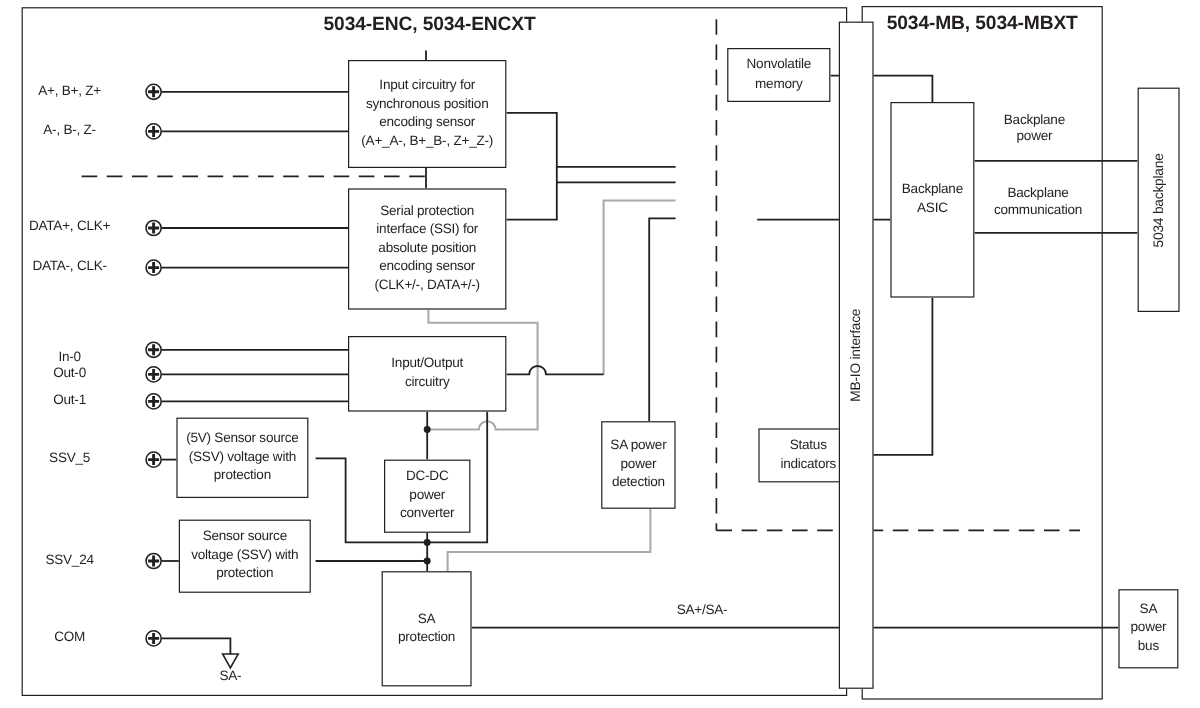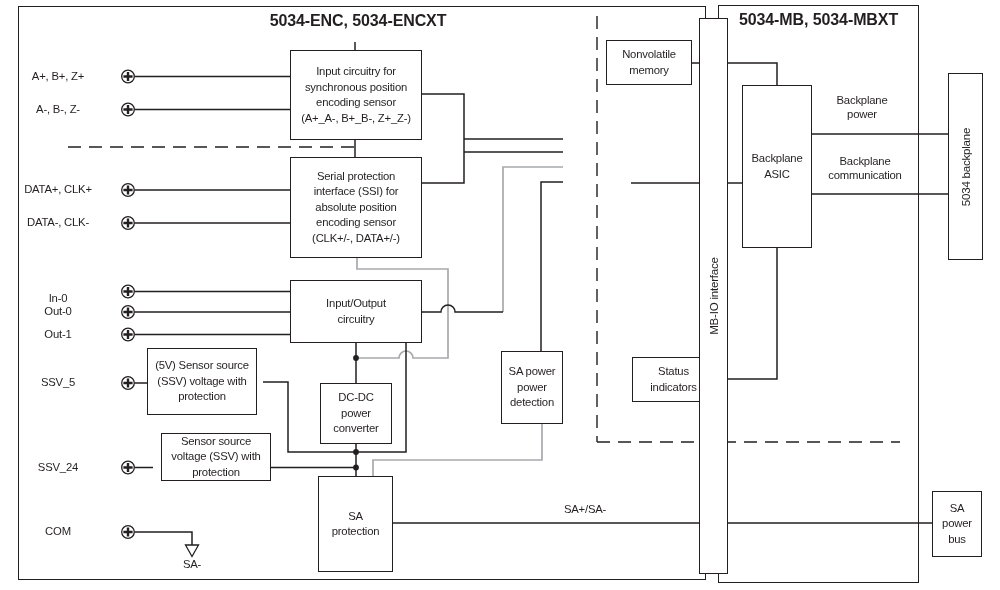--- a/index.html
+++ b/index.html
@@ -137,21 +137,21 @@
     </div>
   <div class="box" style="left:290px;top:280px;width:132px;height:63px">
       <div>Input/Output</div>
       <div>circuitry</div>
     </div>
   <div class="box" style="left:147px;top:348px;width:110px;height:67px">
       <div>(5V) Sensor source</div>
       <div>(SSV) voltage with</div>
       <div>protection</div>
     </div>
-  <div class="box" style="left:161px;top:433px;width:110px;height:48px">
+  <div class="box" style="left:149px;top:433px;width:110px;height:61px">
       <div>Sensor source</div>
       <div>voltage (SSV) with</div>
       <div>protection</div>
     </div>
   <div class="box" style="left:320px;top:383px;width:72px;height:61px">
       <div>DC-DC</div>
       <div>power</div>
       <div>converter</div>
     </div>
   <div class="box" style="left:318px;top:476px;width:75px;height:96px">

